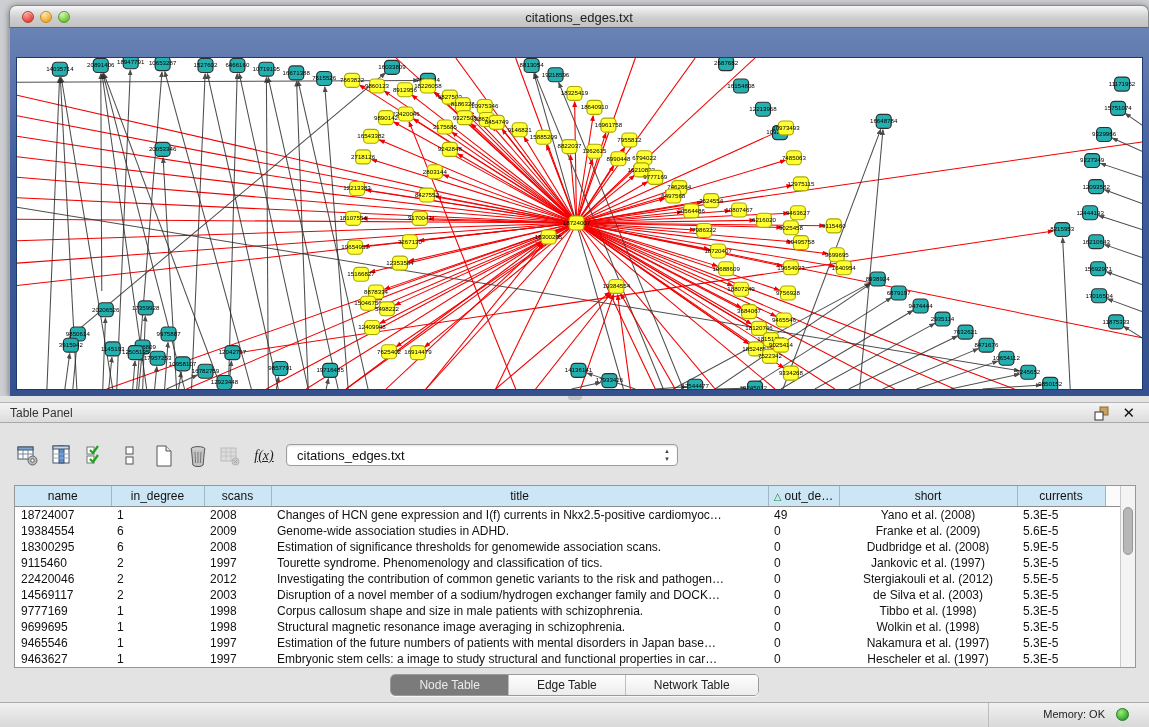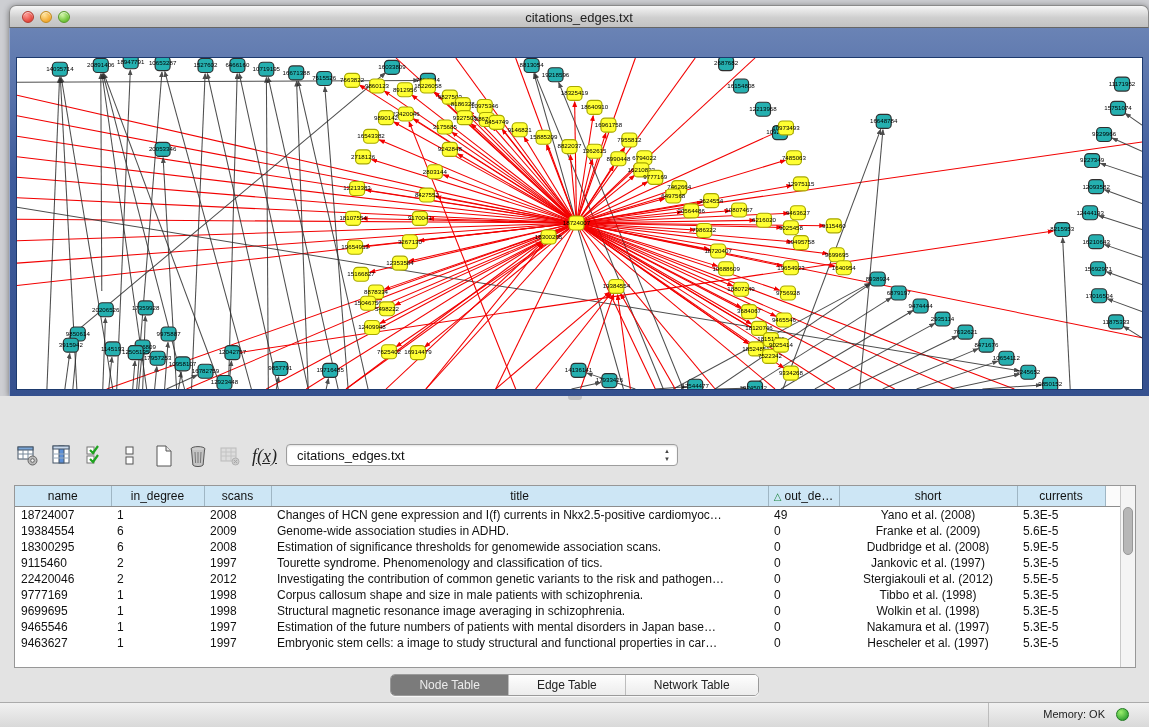--- a/index.html
+++ b/index.html
@@ -36,21 +36,21 @@
   .close-ic{position:absolute;right:14px;top:1px;font-size:15px;font-weight:bold;color:#111;cursor:pointer;}
   .grip{position:absolute;left:50%;top:0;width:14px;height:4px;margin-left:-7px;
     background:#c3c3c3;border-radius:0 0 3px 3px;}
 
   
   .toolbar{position:absolute;left:14px;top:46px;height:30px;right:14px;}
   .tbtn{position:absolute;top:0;width:28px;height:28px;border:none;background:transparent;
     padding:2px;cursor:pointer;}
   .tbtn svg{display:block;margin:auto;}
   .fx{font-family:"Liberation Serif","DejaVu Serif",serif;font-style:italic;
-    font-size:18px;color:#222;line-height:24px;text-decoration:underline;}
+    font-size:14px;color:#222;line-height:24px;text-decoration:underline;}
   .combo{position:absolute;left:272px;top:2px;width:392px;height:22px;background:#fff;
     border:1px solid #9d9d9d;border-radius:4px;box-sizing:border-box;cursor:pointer;
     box-shadow:inset 0 1px 2px rgba(0,0,0,.12);}
   .combo .cval{position:absolute;left:10px;top:3px;font-size:13px;color:#111;}
   .combo .spin{position:absolute;right:7px;top:2px;font-size:6px;color:#444;line-height:8px;text-align:center;}
 
   
   .tablewrap{position:absolute;left:14px;top:89px;right:13px;height:183px;
     background:#fff;border:1px solid #979797;box-sizing:border-box;}
   table{border-collapse:collapse;table-layout:fixed;width:calc(100% - 15px);font-size:12px;}
@@ -833,20 +833,30 @@
               <text x="561" y="179" class="nlabel">18724007</text>
             </g>
           </g>
       </svg>
     </div>
   </div>
 </div>
 
 <div class="lower">
   <div class="grip"></div>
+  <div class="panel-header">
+    <span class="ptitle">Table Panel</span>
+    <span class="float-ic">
+      <svg width="15" height="15">
+          <rect x="6" y="1" width="8" height="8" fill="#c9a063" stroke="#8a6a30"></rect>
+          <rect x="1" y="6" width="8" height="8" fill="#fff" stroke="#333"></rect>
+        </svg>
+    </span>
+    <span class="close-ic">✕</span>
+  </div>
 
   <div class="toolbar">
     <button class="tbtn" style="left:0">
       <svg width="22" height="22">
           <rect x="1" y="2" width="15" height="12" fill="#fff" stroke="#456"></rect>
           <rect x="1" y="2" width="15" height="3" fill="#7aa6d8" stroke="#456"></rect>
           <line x1="6" y1="5" x2="6" y2="14" stroke="#789"></line>
           <line x1="11" y1="5" x2="11" y2="14" stroke="#789"></line>
           <line x1="1" y1="9" x2="16" y2="9" stroke="#789"></line>
           <circle cx="15.5" cy="15.5" r="4.5" fill="#b9b9b9" stroke="#666"></circle>
@@ -978,20 +988,30 @@
             <td>22420046</td>
             <td>2</td>
             <td>2012</td>
             <td>Investigating the contribution of common genetic variants to the risk and pathogen…</td>
             <td>0</td>
             <td class="center">Stergiakouli et al. (2012)</td>
             <td>5.5E-5</td>
             <td></td>
           </tr>
           <tr>
+            <td>14569117</td>
+            <td>2</td>
+            <td>2003</td>
+            <td>Disruption of a novel member of a sodium/hydrogen exchanger family and DOCK…</td>
+            <td>0</td>
+            <td class="center">de Silva et al. (2003)</td>
+            <td>5.3E-5</td>
+            <td></td>
+          </tr>
+          <tr>
             <td>9777169</td>
             <td>1</td>
             <td>1998</td>
             <td>Corpus callosum shape and size in male patients with schizophrenia.</td>
             <td>0</td>
             <td class="center">Tibbo et al. (1998)</td>
             <td>5.3E-5</td>
             <td></td>
           </tr>
           <tr>

